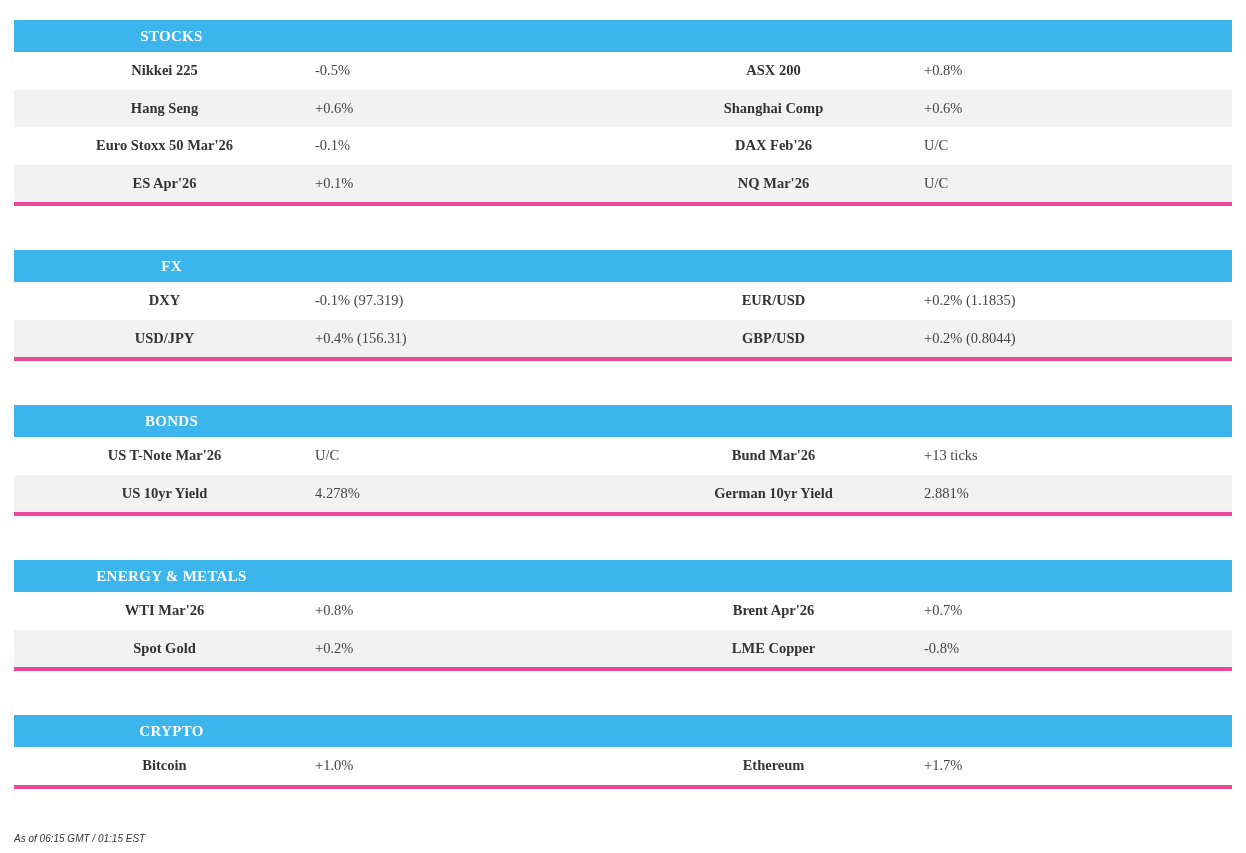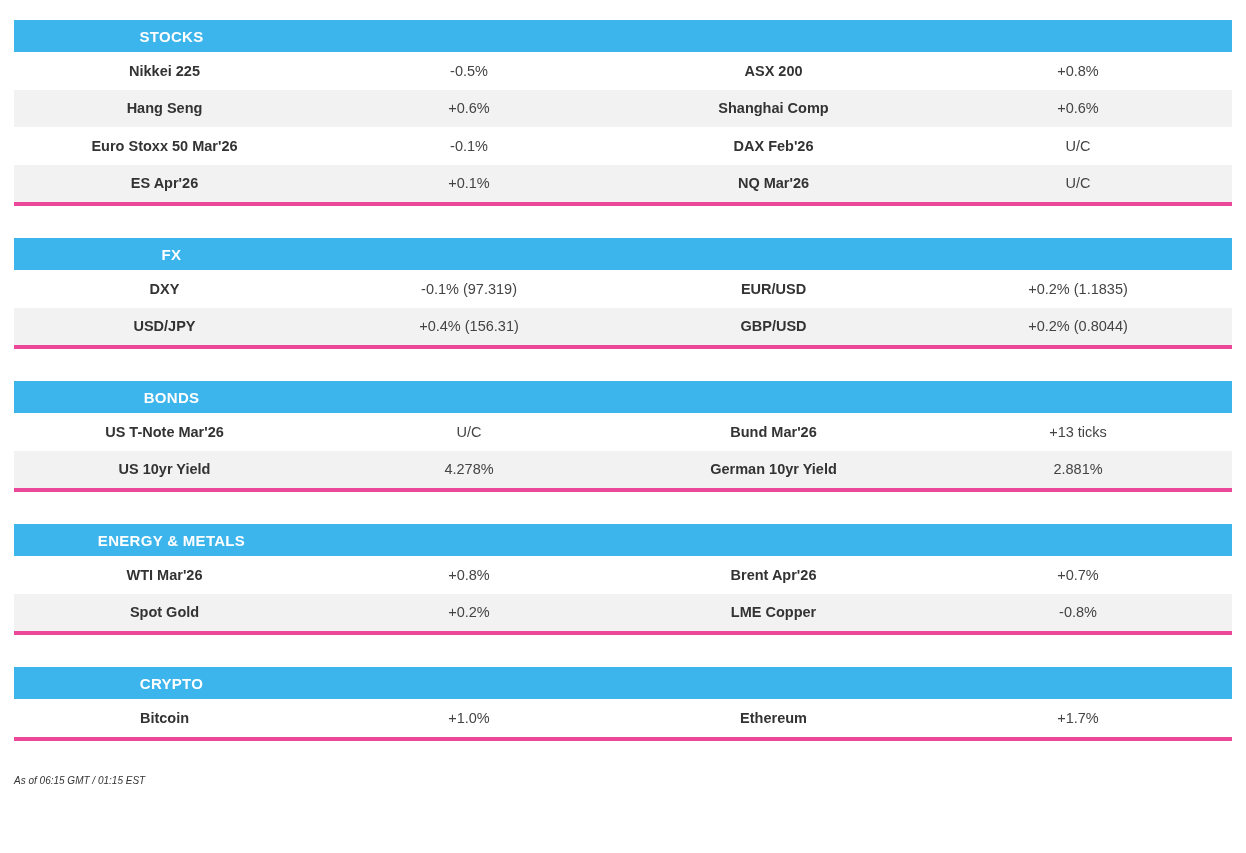--- a/index.html
+++ b/index.html
@@ -14,21 +14,22 @@
     color: #333333;
     overflow: hidden;
   }
   .page {
     width: 1246px;
     height: 853px;
     box-sizing: border-box;
     padding: 20px 14px 0 14px;
   }
   .section {
-    margin-bottom: 32px;
+    margin-bottom: 44px;
+    font-family: Liberation Serif, serif;
   }
   .section:last-of-type {
     margin-bottom: 0;
   }
   .section-header {
     background: #3cb4ec;
     height: 32px;
     display: flex;
     align-items: center;
   }
@@ -57,21 +58,21 @@
   .cell-label {
     width: 303px;
     text-align: center;
     font-size: 14.5px;
     font-weight: bold;
     color: #333333;
     box-sizing: border-box;
   }
   .cell-value {
     width: 310px;
-    text-align: center;
+    text-align: left;
     font-size: 14.5px;
     color: #444444;
     box-sizing: border-box;
   }
   .footer {
     margin-top: 34px;
     font-size: 10px;
     font-style: italic;
     color: #333333;
   }

